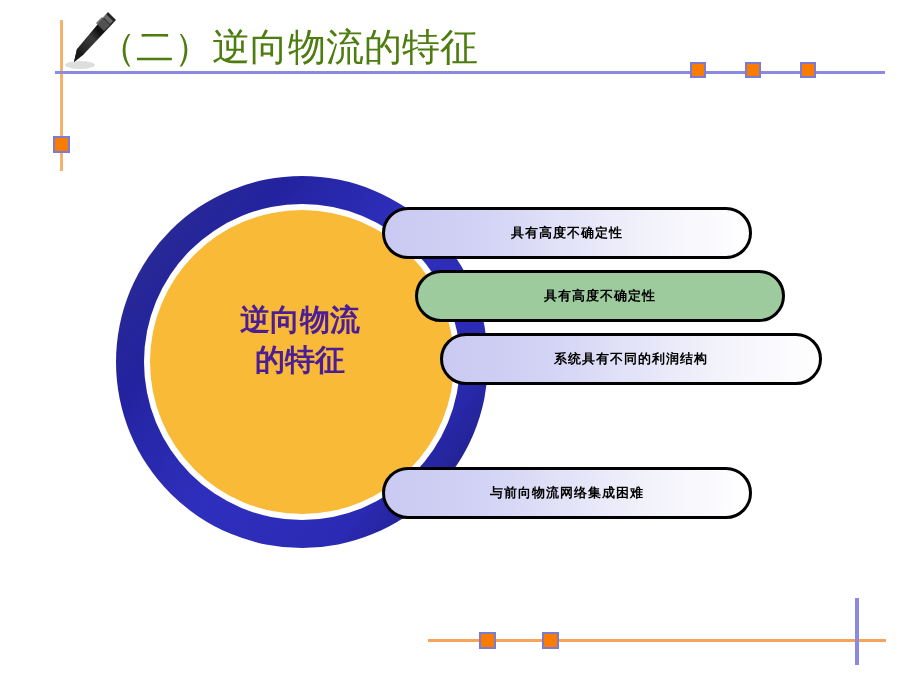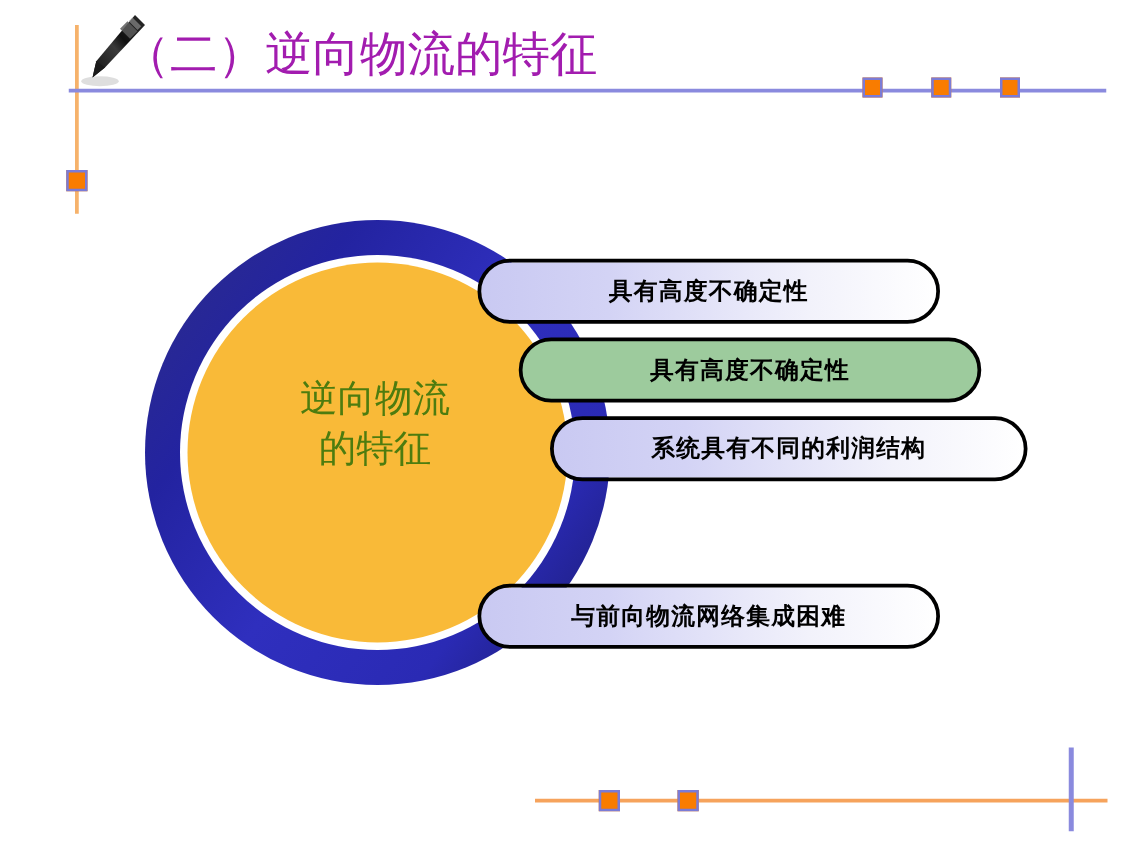--- a/index.html
+++ b/index.html
@@ -56,24 +56,24 @@
     left: 60px;
     top: 8px;
     width: 60px;
     height: 64px;
   }
 
   .title {
     position: absolute;
     left: 98px;
     top: 24px;
-    font-family: Liberation Mono, monospace;
+    font-family: Liberation Sans, sans-serif;
     font-size: 38px;
     line-height: 46px;
-    color: #a21caf;
+    color: #4d7c0f;
     white-space: nowrap;
     letter-spacing: 0px;
   }
 
   
   .hline-bot {
     position: absolute;
     left: 428px;
     top: 639px;
     width: 458px;
@@ -101,44 +101,44 @@
   }
   .pill {
     position: absolute;
     box-sizing: border-box;
     border: 3px solid #000000;
     border-radius: 999px;
     display: flex;
     align-items: center;
     justify-content: center;
     font-family: "DejaVu Serif", "Liberation Serif", serif;
-    font-size: 19px;
+    font-size: 13px;
     font-weight: 700;
     color: #000000;
     white-space: nowrap;
     letter-spacing: 1px;
   }
   .pill-lav {
     background: linear-gradient(to right, #c9c9f2 0%, #d3d3f5 28%, #f2f2fb 72%, #ffffff 100%);
   }
   .pill-grn {
     background: #9dcb9d;
   }
 
   .center-label {
     position: absolute;
     left: 165px;
     top: 300px;
     width: 270px;
     text-align: center;
     font-family: "DejaVu Serif", "Liberation Serif", serif;
     font-size: 30px;
-    font-weight: 400;
+    font-weight: 700;
     line-height: 40px;
-    color: #4d7c0f;
+    color: #4c1d95;
     white-space: pre-line;
   }
 </style>
 </head>
 <body>
 
 <div id="slide">
 
   <div class="vline-top"></div>
   <div class="hline-top"></div>

